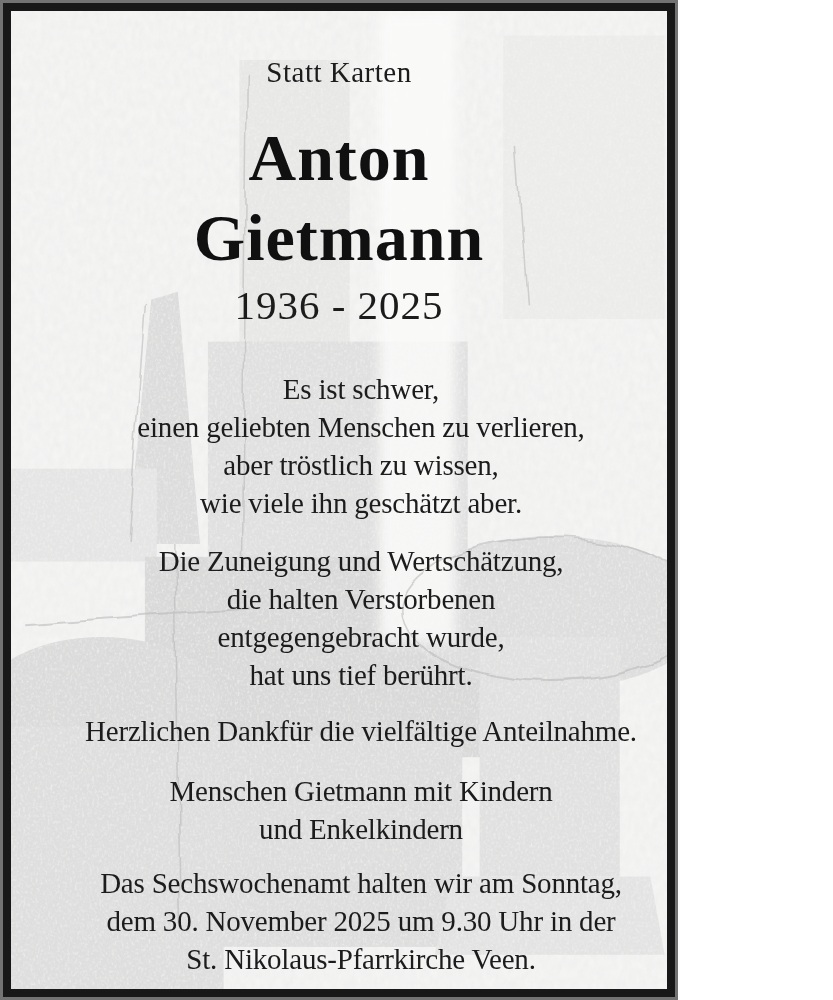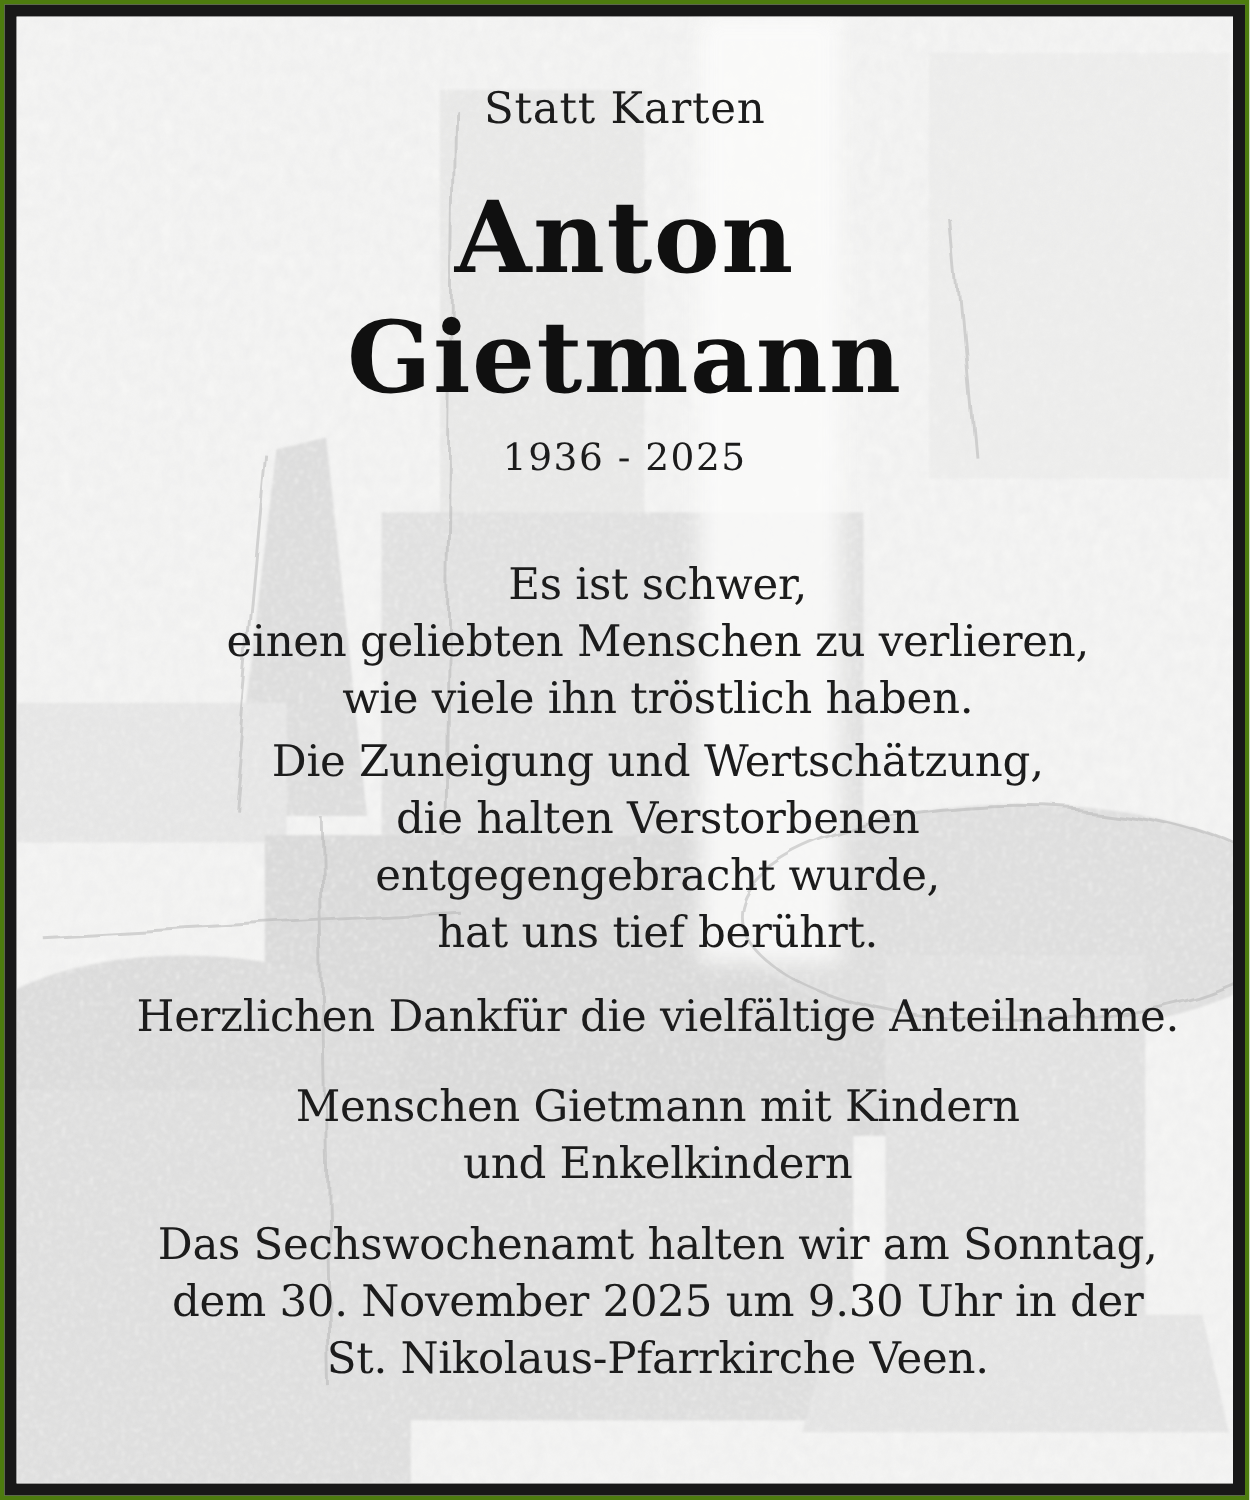--- a/index.html
+++ b/index.html
@@ -3,24 +3,25 @@
 <meta charset="utf-8">
 <style>
   html, body { margin: 0; padding: 0; }
   body {
     width: 833px; height: 1000px;
     background: #ffffff;
     font-family: "DejaVu Serif", "Liberation Serif", serif;
   }
   .page {
     position: relative;
-    width: 833px; height: 1000px;
+    width: 678px; height: 1000px;
     box-sizing: border-box;
     padding: 3px;
-    background: #4d7c0f;
+    background: #737373;
+    font-family: Liberation Serif, serif;
   }
   .sheet {
     position: relative;
     width: 100%; height: 100%;
     box-sizing: border-box;
     border: 8px solid #181818;
     background: #f5f5f4;
     overflow: hidden;
   }
   .bg {
@@ -44,34 +45,34 @@
     margin: 28px 0 0 0;
     font-size: 66px;
     line-height: 80px;
     font-weight: 700;
     color: #101010;
     letter-spacing: 1px;
   }
   .name span { display: block; }
   .years {
     margin-top: 8px;
-    font-size: 25px;
+    font-size: 41px;
     line-height: 38px;
     letter-spacing: 1px;
   }
   .para {
     margin: 0;
     font-size: 29px;
     line-height: 38px;
     letter-spacing: -0.2px;
     padding-left: 44px;
   }
   .para span { display: block; }
   .para-verse1   { margin-top: 46px; }
-  .para-verse2   { margin-top: 4px; }
+  .para-verse2   { margin-top: 20px; }
   .para-thanks   { margin-top: 18px; }
   .para-family   { margin-top: 22px; }
   .para-service  { margin-top: 16px; text-align: center; }
 </style>
 </head>
 <body>
 
 <div class="page">
   <div class="sheet">
 
@@ -133,21 +134,22 @@
       <h1 class="name">
         <span>Anton</span>
         <span>Gietmann</span>
       </h1>
 
       <div class="years">1936 - 2025</div>
 
       <p class="para para-verse1">
         <span>Es ist schwer,</span>
         <span>einen geliebten Menschen zu verlieren,</span>
-        <span>wie viele ihn tröstlich haben.</span>
+        <span>aber tröstlich zu wissen,</span>
+        <span>wie viele ihn geschätzt aber.</span>
       </p>
 
       <p class="para para-verse2">
         <span>Die Zuneigung und Wertschätzung,</span>
         <span>die halten Verstorbenen</span>
         <span>entgegengebracht wurde,</span>
         <span>hat uns tief berührt.</span>
       </p>
 
       <p class="para para-thanks">Herzlichen Dankfür die vielfältige Anteilnahme.</p>

